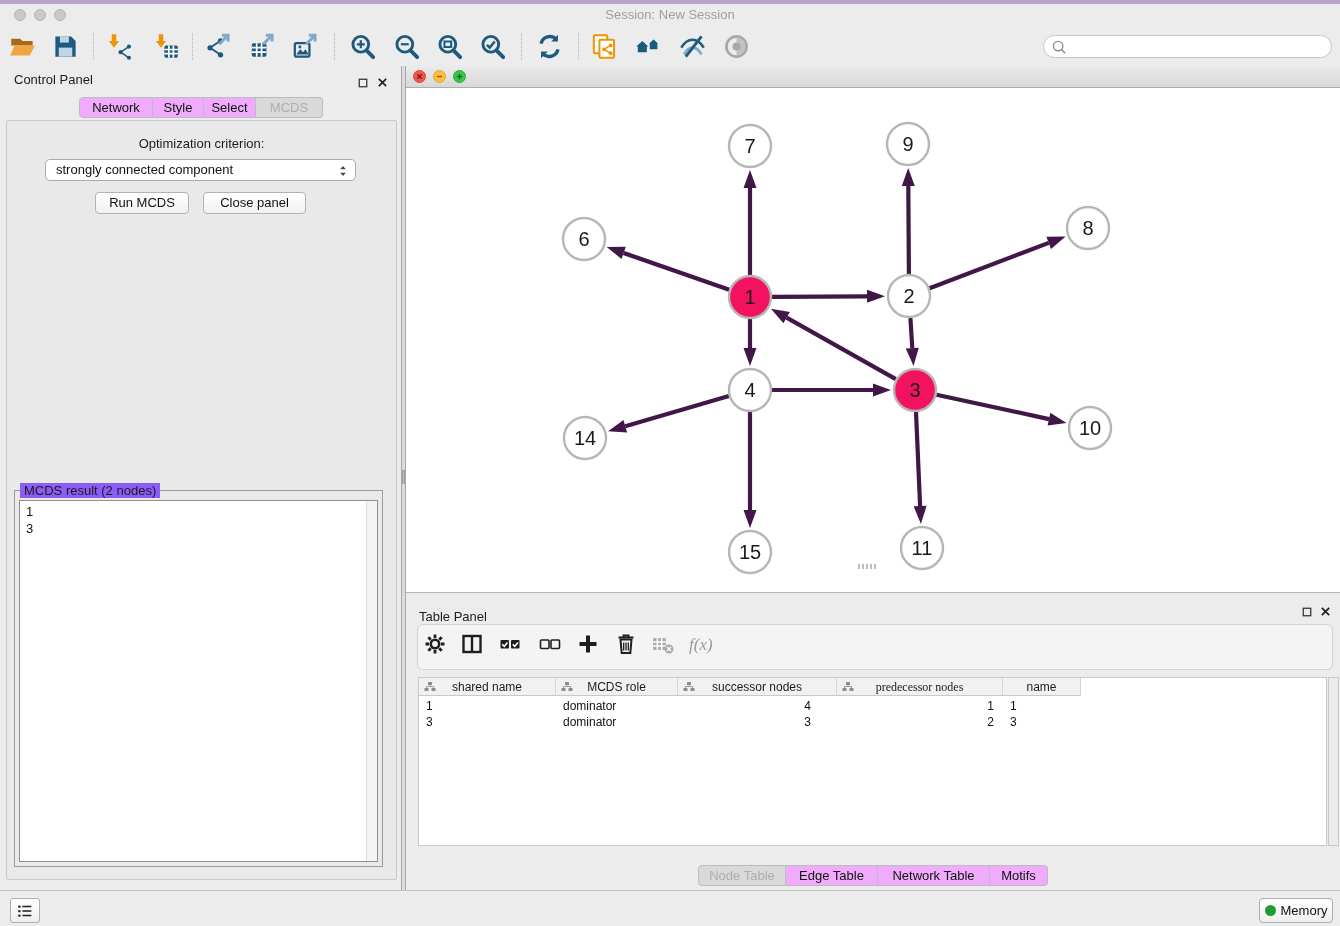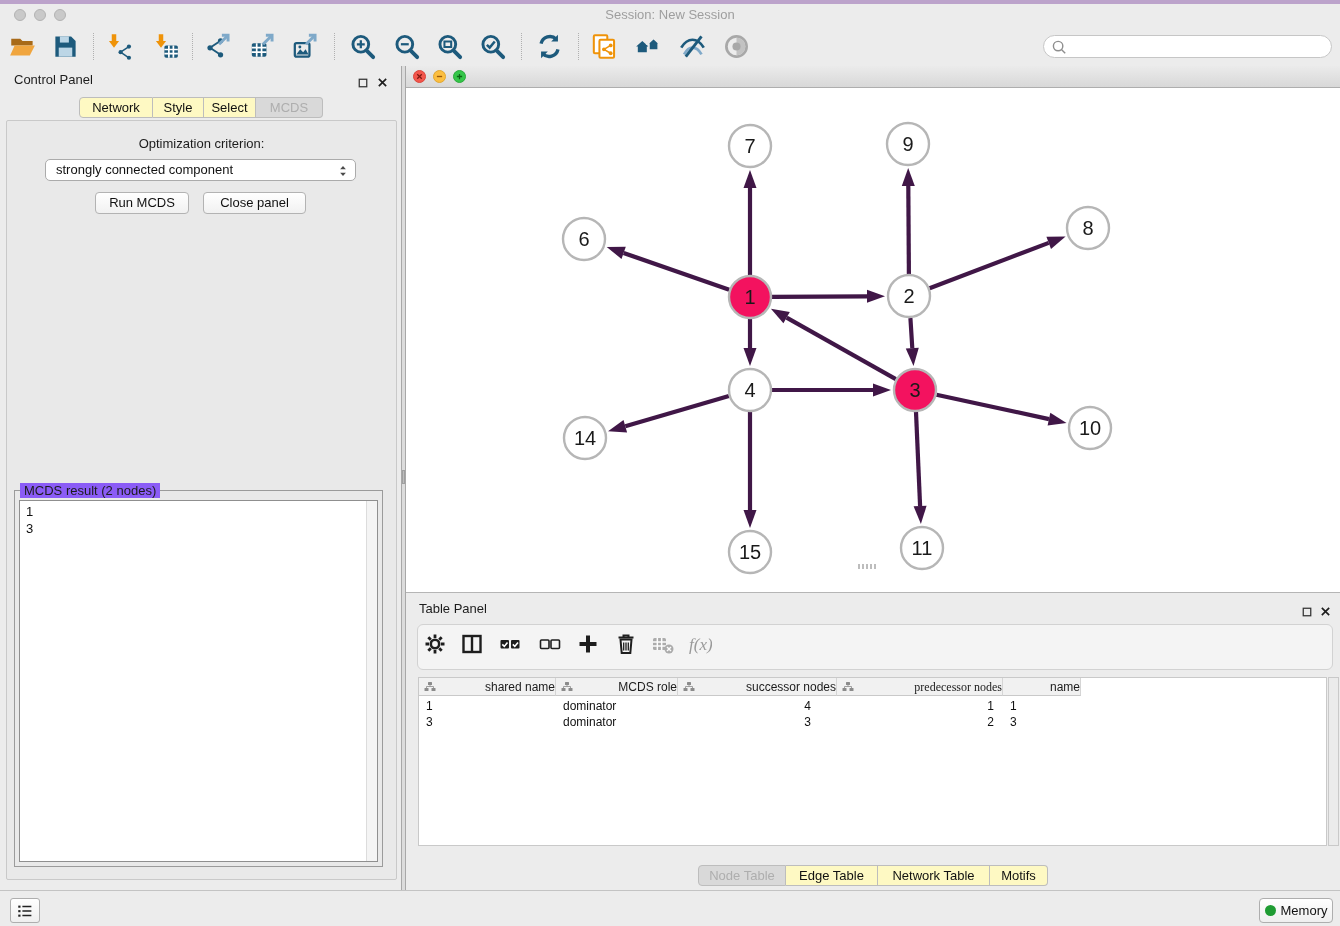--- a/index.html
+++ b/index.html
@@ -20,21 +20,21 @@
   .tb-btn { width:32px; height:32px; top:3px; display:flex; align-items:center; justify-content:center; cursor:pointer; }
   .tb-btn svg { display:block; }
   .tb-sep { top:6px; width:0; height:27px; border-left:1px dotted #b0b0b0; }
   #search-box { left:1043px; top:8px; width:289px; height:23px; background:#fff; border:1px solid #c6c6c6; border-radius:12px; display:flex; align-items:center; padding-left:7px; }
   #search-input { border:none; outline:none; flex:1; height:19px; font-size:13px; background:transparent; font-family:"Liberation Sans",sans-serif; }
   
   #control-panel { left:0; top:66px; width:403px; height:824px; background:#ececec; }
   .panel-title { font-size:13px; color:#1c1c1c; }
   .panel-icon { cursor:pointer; }
   .seg { display:flex; }
-  .seg .tab { height:21px; line-height:20px; text-align:center; font-size:13px; color:#111; background:#fef9c3; border:1px solid #bdbdbd; border-left:none; cursor:pointer; }
+  .seg .tab { height:21px; line-height:20px; text-align:center; font-size:13px; color:#111; background:#f0abfc; border:1px solid #bdbdbd; border-left:none; cursor:pointer; }
   .seg .tab:first-child { border-left:1px solid #bdbdbd; border-radius:4px 0 0 4px; }
   .seg .tab:last-child { border-radius:0 4px 4px 0; }
   .seg .tab.active { background:#d9d9d9; color:#aeaeae; }
   #cp-content { left:6px; top:54px; width:391px; height:760px; background:#e9e9e9; border:1px solid #c9c9c9; border-radius:2px; }
   #opt-label { left:0; top:70px; width:403px; text-align:center; font-size:13px; color:#1c1c1c; }
   #criterion-select { left:45px; top:93px; width:311px; height:22px; background:#fff; border:1px solid #ababab; border-radius:5px; font-size:13px; color:#111; line-height:20px; padding-left:10px; cursor:pointer; }
   #criterion-select svg { position:absolute; right:4px; top:2px; }
   .btn { position:absolute; height:22px; background:linear-gradient(#ffffff,#f1f1f1); border:1px solid #b3b3b3; border-radius:4px; font-size:13px; color:#111; text-align:center; line-height:20px; cursor:pointer; }
   #result-group { left:14px; top:424px; width:369px; height:377px; border:1px solid #9b9b9b; }
   #result-legend { position:absolute; top:-8px; left:5px; background:#8b5cf6; padding:0 4px; font-size:13px; color:#1c1c1c; }
@@ -52,21 +52,21 @@
   #nw-title { left:0; top:3px; width:934px; text-align:center; font-size:13px; color:#2e2e2e; }
   #nw-canvas { left:0; top:22px; width:934px; height:504px; background:#fff; }
   #graph-svg { position:absolute; left:0; top:0; }
   #nw-grip { left:452px; top:498px; width:18px; height:5px; background:repeating-linear-gradient(90deg,#bdbdbd 0 2px,transparent 2px 4px); cursor:row-resize; }
   
   #table-panel { left:406px; top:592px; width:934px; height:298px; background:#ececec; border-top:1px solid #b5b5b5; }
   #tp-toolbar { left:11px; top:31px; width:916px; height:46px; background:#f4f4f4; border:1px solid #d2d2d2; border-radius:6px; }
   .tp-btn { width:30px; height:30px; top:38px; display:flex; align-items:center; justify-content:center; cursor:pointer; }
   #table-body { left:12px; top:84px; width:909px; height:169px; background:#fff; border:1px solid #c9c9c9; }
   .th-cell { position:absolute; top:0; height:18px; background:#f1f1f1; border-right:1px solid #d5d5d5; border-bottom:1px solid #c9c9c9; font-size:12px; color:#1c1c1c; cursor:pointer; }
-  .th-cell .lbl { position:absolute; left:0; right:0; top:2px; text-align:right; }
+  .th-cell .lbl { position:absolute; left:0; right:0; top:2px; text-align:center; }
   .th-cell .hier { position:absolute; left:5px; top:3px; }
   .td-cell { position:absolute; height:16px; font-size:12px; color:#111; line-height:16px; cursor:default; }
   #table-vtrack { left:922px; top:84px; width:11px; height:169px; background:#ebebeb; border:1px solid #c9c9c9; cursor:pointer; }
   #tp-tabs { top:272px;justify-content:space-between; }
   
   #status-bar { left:0; top:890px; width:1340px; height:36px; background:#ececec; border-top:1px solid #c3c3c3; }
   #dev-btn { left:10px; top:7px; width:30px; height:25px; background:linear-gradient(#fff,#efefef); border:1px solid #aeaeae; border-radius:3px; display:flex; align-items:center; justify-content:center; cursor:pointer; }
   #memory-btn { left:1259px; top:7px; width:74px; height:25px; background:linear-gradient(#fff,#efefef); border:1px solid #aeaeae; border-radius:4px; display:flex; align-items:center; gap:5px; justify-content:center; font-size:13px; color:#111; cursor:pointer; }
   #memory-dot { width:11px; height:11px; border-radius:50%; background:#1f9c33; }
 </style>
@@ -425,21 +425,21 @@
           <g>
             <circle cx="516" cy="460" r="21" fill="#ffffff" stroke="#b6b6b6" stroke-width="2.4"></circle>
             <text x="516" y="460" dy="0.35em" text-anchor="middle" font-size="20" fill="#1a1a1a" font-family="Liberation Sans,sans-serif">11</text>
           </g>
         </svg>
     </div>
     <div class="abs" id="nw-grip"></div>
   </div>
 
   <div class="abs" id="table-panel">
-    <div class="abs panel-title" style="left:13px;top:8px">Table Panel</div>
+    <div class="abs panel-title" style="left:13px;top:16px">Table Panel</div>
     <div class="abs panel-icon" style="left:896px;top:10px"><svg width="10" height="10" viewBox="0 0 24 24">
           <rect x="3" y="3" width="18" height="18" fill="none" stroke="#333" stroke-width="3"></rect>
         </svg></div>
     <div class="abs panel-icon" style="left:914px;top:10px"><svg width="11" height="11" viewBox="0 0 24 24">
           <path d="M4 4l16 16M20 4L4 20" stroke="#1e1e1e" stroke-width="3.6"></path>
         </svg></div>
     <div class="abs" id="tp-toolbar"></div>
     <div class="abs" id="table-body">
         <div class="th-cell" style="left: 0px; width: 137px;">
           <span class="hier"><svg width="12" height="12" viewBox="0 0 24 24">

